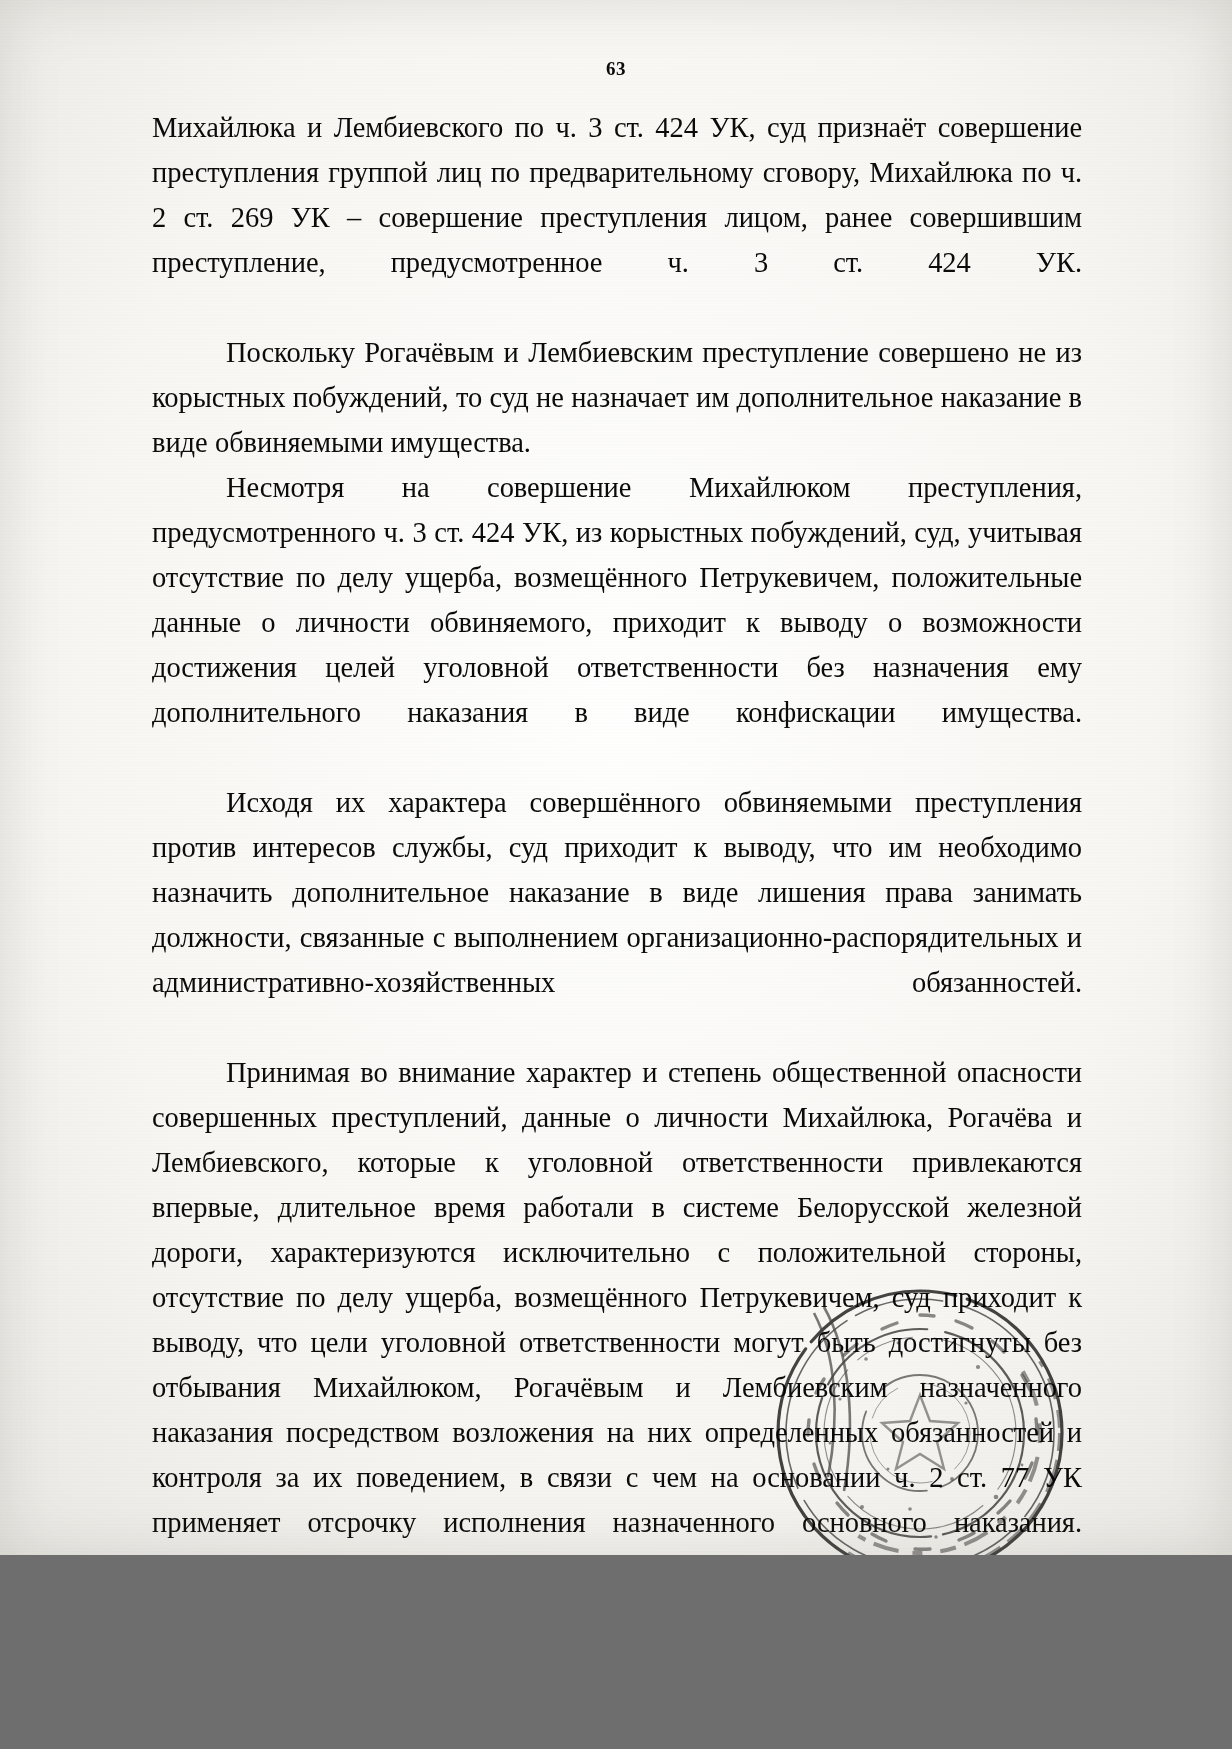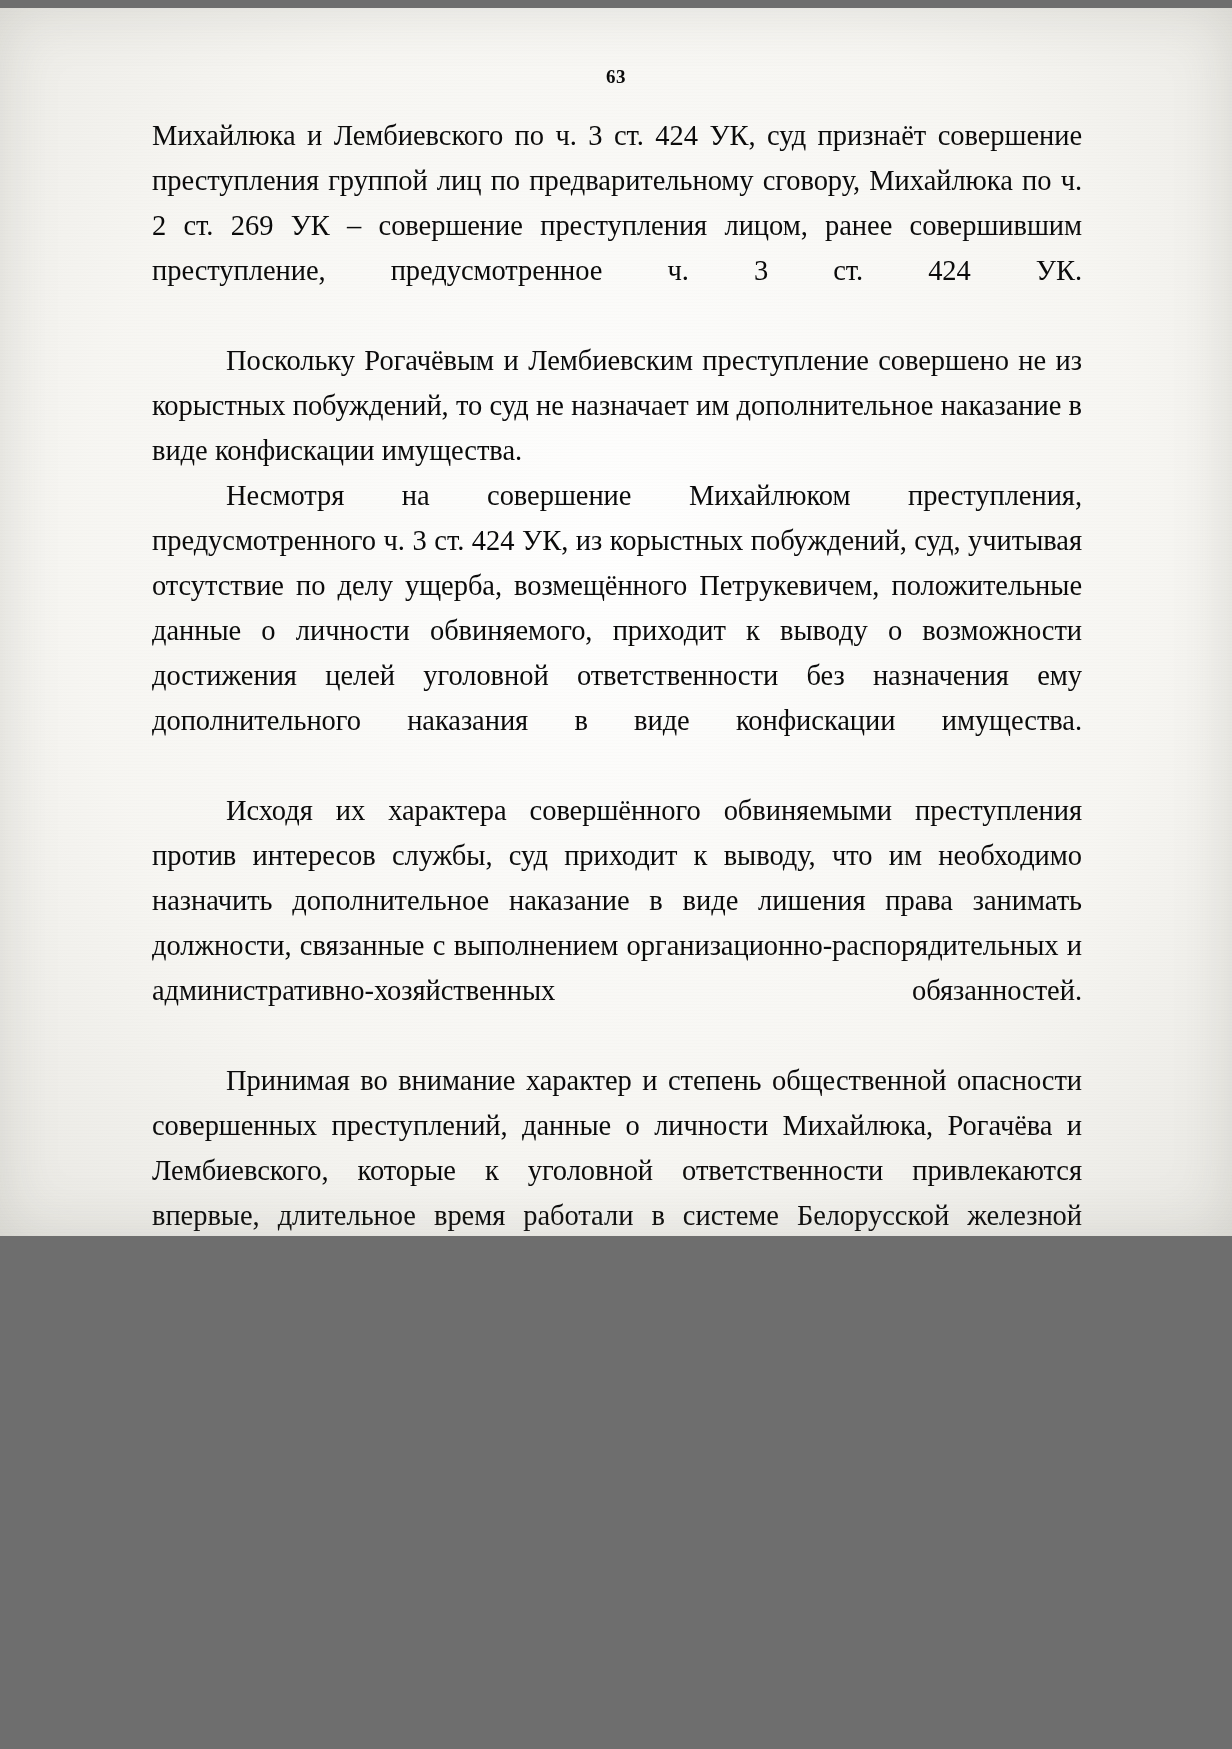--- a/index.html
+++ b/index.html
@@ -4,22 +4,22 @@
 <title>Scanned court document page</title>
 <style>
   html, body {
     margin: 0;
     padding: 0;
     background: #6e6e6e;
   }
   #page {
     position: relative;
     width: 1232px;
-    height: 1228px;
-    margin: 8px auto;
+    height: 1555px;
+    margin: 0 auto;
     background: #fbfbf9;
     overflow: hidden;
     font-family: "Liberation Serif", "DejaVu Serif", serif;
     color: #0b0b0b;
     
     background-image:
       radial-gradient(ellipse at 50% 45%, rgba(255,255,255,0.9) 0%, rgba(246,245,241,0.9) 62%, rgba(232,231,226,0.95) 100%);
   }
   
   #grain {
@@ -102,21 +102,21 @@
 </head>
 <body>
 
 <div id="page">
 
   <div class="page-number">63</div>
 
   <div id="body-text">
 
     <p class="para no-indent">Михайлюка и Лембиевского по ч. 3 ст. 424 УК, суд признаёт совершение преступления группой лиц по предварительному сговору, Михайлюка по ч. 2 ст. 269 УК – совершение преступления лицом, ранее совершившим преступление, предусмотренное ч. 3 ст. 424 УК.<span class="jfill"></span></p>
-    <p class="para">Поскольку Рогачёвым и Лембиевским преступление совершено не из корыстных побуждений, то суд не назначает им дополнительное наказание в виде конфискации имущества.</p>
+    <p class="para">Поскольку Рогачёвым и Лембиевским преступление совершено не из корыстных побуждений, то суд не назначает им дополнительное наказание в виде обвиняемыми имущества.</p>
     <p class="para">Несмотря на совершение Михайлюком преступления, предусмотренного ч. 3 ст. 424 УК, из корыстных побуждений, суд, учитывая отсутствие по делу ущерба, возмещённого Петрукевичем, положительные данные о личности обвиняемого, приходит к выводу о возможности достижения целей уголовной ответственности без назначения ему дополнительного наказания в виде конфискации имущества.<span class="jfill"></span></p>
     <p class="para">Исходя их характера совершённого обвиняемыми преступления против интересов службы, суд приходит к выводу, что им необходимо назначить дополнительное наказание в виде лишения права занимать должности, связанные с выполнением организационно-распорядительных и административно-хозяйственных обязанностей.<span class="jfill"></span></p>
     <p class="para">Принимая во внимание характер и степень общественной опасности совершенных преступлений, данные о личности Михайлюка, Рогачёва и Лембиевского, которые к уголовной ответственности привлекаются впервые, длительное время работали в системе Белорусской железной дороги, характеризуются исключительно с положительной стороны, отсутствие по делу ущерба, возмещённого Петрукевичем, суд приходит к выводу, что цели уголовной ответственности могут быть достигнуты без отбывания Михайлюком, Рогачёвым и Лембиевским назначенного наказания посредством возложения на них определенных обязанностей и контроля за их поведением, в связи с чем на основании ч. 2 ст. 77 УК применяет отсрочку исполнения назначенного основного наказания.<span class="jfill"></span></p>
     <p class="para">Вопрос о вещественных доказательствах подлежит разрешению в соответствии со ст. 98 УПК.</p>
 
   </div>
 
   <div id="stamp">
     <svg viewBox="0 0 300 300" xmlns="http://www.w3.org/2000/svg" aria-hidden="true">
       <defs>

